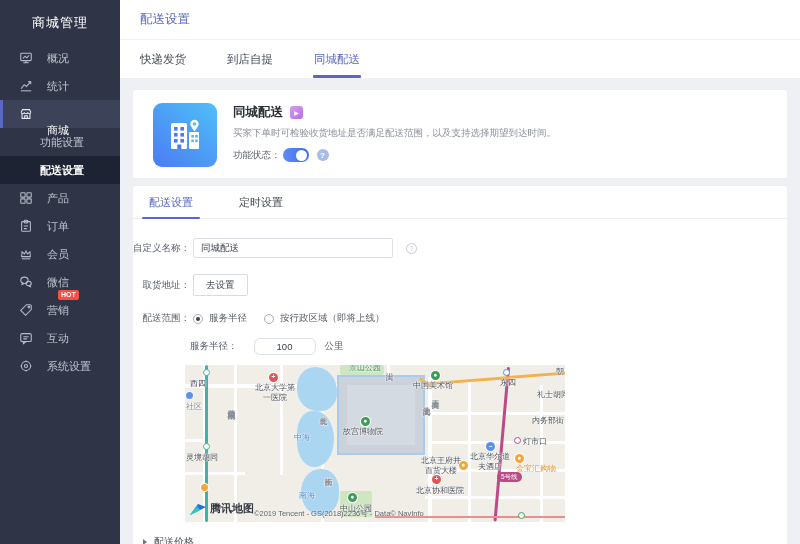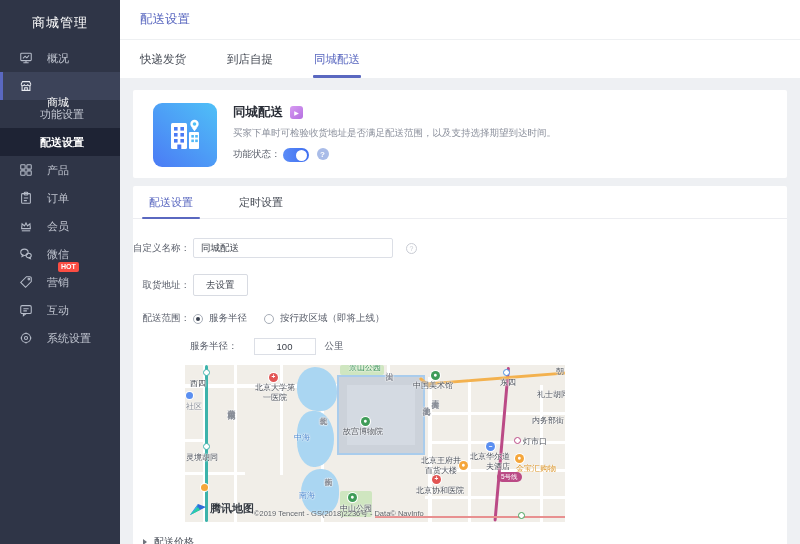--- a/index.html
+++ b/index.html
@@ -31,21 +31,21 @@
 
   
   .card { background:#fff; border-radius:2px; }
   .feature-card { height:88px; padding:13px 20px; display:flex; }
   .feature-icon { width:64px; height:64px; border-radius:9px; background:linear-gradient(40deg,#4b7bf5,#4fc0f7); flex:none; display:flex; align-items:center; justify-content:center; }
   .feature-info { margin-left:16px; padding-top:1px; }
   .feature-title-row { display:flex; align-items:center; }
   .feature-title { font-size:12.5px; font-weight:bold; color:#2a2e37; }
   .video-badge { width:13px; height:13px; margin-left:7px; border-radius:3px; background:linear-gradient(140deg,#d79bf2,#b46fe0); display:flex; align-items:center; justify-content:center; color:#fff; font-size:6px; }
   .feature-desc { margin-top:6px; font-size:9.5px; color:#8b909c; }
-  .status-row { margin-top:8px; display:flex; align-items:flex-start; }
+  .status-row { margin-top:8px; display:flex; align-items:center; }
   .status-label { font-size:9.5px; color:#5a5f6b; }
   .toggle { width:26px; height:14px; border-radius:7px; background:linear-gradient(90deg,#5b8cf7,#3f6ef0); position:relative; margin-left:2px; cursor:pointer; }
   .toggle .knob { position:absolute; right:1.5px; top:1.5px; width:11px; height:11px; border-radius:50%; background:#fff; }
   .help-filled { width:12px; height:12px; border-radius:50%; background:#a9bce8; color:#fff; font-size:8px; font-weight:bold; display:flex; align-items:center; justify-content:center; margin-left:8px; cursor:pointer; }
   .notice { margin-left:13px; background:#fffbe8; border:1px solid #f2e6c0; border-radius:2px; padding:4px 9px; font-size:9px; color:#8a7b48; }
 
   
   .settings-card { margin-top:8px; height:370px; overflow:hidden; }
   .subtabbar { height:33px; border-bottom:1px solid #ecedf1; display:flex; padding-left:16px; }
   .subtab { position:relative; display:flex; align-items:center; margin-right:46px; font-size:11px; color:#454a54; cursor:pointer; }
@@ -55,21 +55,21 @@
   .form { padding-top:19px; }
   .frow { display:flex; align-items:center; margin-bottom:16px; }
   .flabel { width:57px; text-align:right; font-size:9.5px; color:#5a5f6b; flex:none; margin-right:3px; }
   .tinput { width:200px; height:20px; border:1px solid #dcdfe6; border-radius:2px; padding:0 7px; font-size:9.5px; color:#3a3f49; font-family:inherit; outline:none; }
   .help-ghost { width:11px; height:11px; border-radius:50%; border:1px solid #c9ccd4; color:#c9ccd4; font-size:7px; display:flex; align-items:center; justify-content:center; margin-left:13px; }
   .btn-plain { height:22px; padding:0 12px; background:#fff; border:1px solid #d8dbe2; border-radius:2px; font-size:9.5px; color:#454a54; font-family:inherit; cursor:pointer; }
   .radio { display:flex; align-items:center; margin-right:17px; font-size:9.5px; color:#5a5f6b; cursor:pointer;justify-content:center; }
   .rdot { width:10px; height:10px; border:1px solid #a8aeb8; border-radius:50%; margin-right:6px; position:relative; background:#fff; }
   .rdot.on::after { content:''; position:absolute; left:2px; top:2px; right:2px; bottom:2px; background:#39404f; border-radius:50%; }
   .indent-row { margin-left:57px; }
-  .ninput { width:62px; height:17px; border:1px solid #dcdfe6; border-radius:0; font-size:9.5px; color:#3a3f49; text-align:center; font-family:inherit; outline:none; }
+  .ninput { width:62px; height:17px; border:1px solid #dcdfe6; border-radius:6px; font-size:9.5px; color:#3a3f49; text-align:center; font-family:inherit; outline:none; }
   .unit { margin-left:9px; font-size:9.5px; color:#5a5f6b; }
 
   
   .map { position:relative; width:380px; height:157px; margin:10px 0 0 52px; background:#f1eee8; overflow:hidden; cursor:grab; }
   .road { position:absolute; background:#ffffff; }
   .park { position:absolute; background:#cfe6c0; border-radius:2px; }
   .water { position:absolute; background:#aad6f2; }
   .palace { position:absolute; left:152px; top:10px; width:88px; height:80px; background:#ccd2da; border:2px solid #a9ccec; }
   .palace::after { content:''; position:absolute; left:8px; top:8px; right:8px; bottom:8px; background:#d4dae2; }
   .mline { position:absolute; width:2.5px; border-radius:2px; }
@@ -111,20 +111,30 @@
     <div class="sitem">
       <span class="sicon">
           <svg width="14" height="14" viewBox="0 0 16 16" fill="none" stroke="#b6bcc9" stroke-width="1.2">
             <rect x="2" y="2.5" width="12" height="8.5" rx="1"></rect>
             <path d="M4.5 8.5 7 6l2 1.8L11.5 5"></path>
             <path d="M8 11v2.5M5 13.5h6"></path>
           </svg>
         </span>
       <span>概况</span>
     </div>
+    <div class="sitem">
+      <span class="sicon">
+          <svg width="14" height="14" viewBox="0 0 16 16" fill="none" stroke="#b6bcc9" stroke-width="1.2">
+            <path d="M2 13.5h12"></path>
+            <path d="M2.5 11 6 6.5l2.5 2L13.5 3"></path>
+            <path d="M13.5 3v3M13.5 3h-3"></path>
+          </svg>
+        </span>
+      <span>统计</span>
+    </div>
     <div class="sitem group-active">
       <span class="sicon">
           <svg width="14" height="14" viewBox="0 0 16 16" fill="none" stroke="#e8eaf0" stroke-width="1.2">
             <path d="M2.5 6 4 3h8l1.5 3"></path>
             <path d="M2.5 6c0 1 .8 1.8 1.8 1.8S6.1 7 6.1 6c0 1 .9 1.8 1.9 1.8S9.9 7 9.9 6c0 1 .8 1.8 1.8 1.8s1.8-.8 1.8-1.8"></path>
             <path d="M3.5 8v5h9V8M6.5 13v-3h3v3"></path>
           </svg>
         </span>
       <span style="color:#fff;margin-top:32px;">商城</span>
     </div>
@@ -361,21 +371,21 @@
             <div class="ml v" style="left:133px;top:45px;">北长街</div>
             <div class="ml" style="left:158px;top:62px;">故宫博物院</div>
             <div class="ml v" style="left:236px;top:35px;">北池子大街</div>
             <div class="ml v" style="left:199px;top:1px;">沿大街</div>
             <div class="ml" style="left:228px;top:16px;">中国美术馆</div>
             <div class="ml v" style="left:245px;top:28px;">王府井大街</div>
             <div class="ml" style="left:315px;top:13px;">东四</div>
             <div class="ml" style="left:352px;top:25px;">礼士胡同</div>
             <div class="ml" style="left:347px;top:51px;">内务部街</div>
             <div class="ml" style="left:338px;top:72px;">灯市口</div>
-            <div class="ml wrap" style="left:285px;top:87px;width:40px;text-align:right;">北京华尔道夫酒店</div>
+            <div class="ml wrap" style="left:285px;top:87px;width:40px;">北京华尔道夫酒店</div>
             <div class="ml wrap" style="left:233px;top:91px;width:46px;">北京王府井百货大楼</div>
             <div class="ml otxt" style="left:331px;top:99px;">金宝汇购物</div>
             <div class="ml" style="left:231px;top:121px;">北京协和医院</div>
             <div class="ml" style="left:155px;top:139px;">中山公园</div>
             <div class="ml v" style="left:138px;top:106px;">南长街</div>
             <div class="ml" style="left:371px;top:2px;">朝</div>
             <div class="line5-badge">5号线</div>
 
             <div class="map-logo">
               <svg width="20" height="20" viewBox="0 0 20 20">

